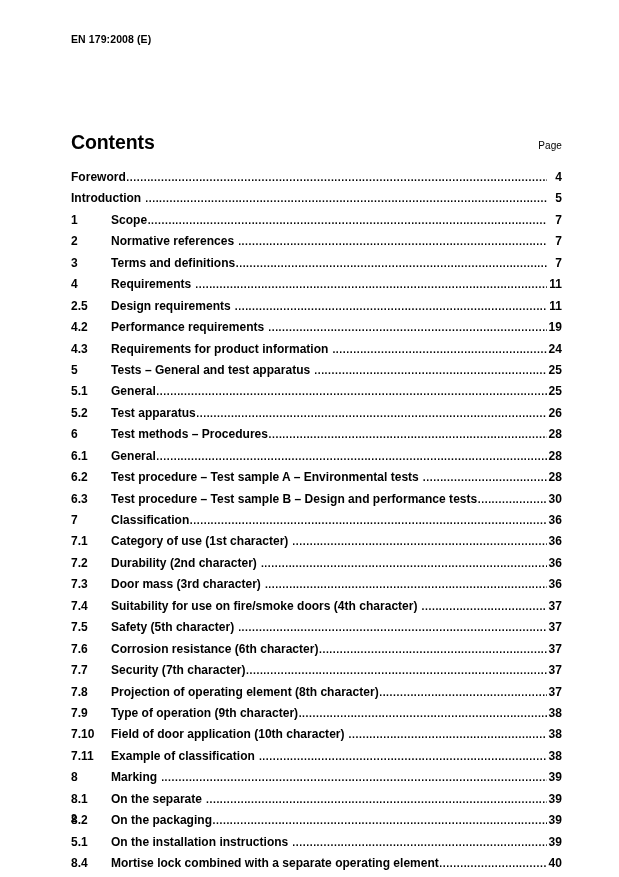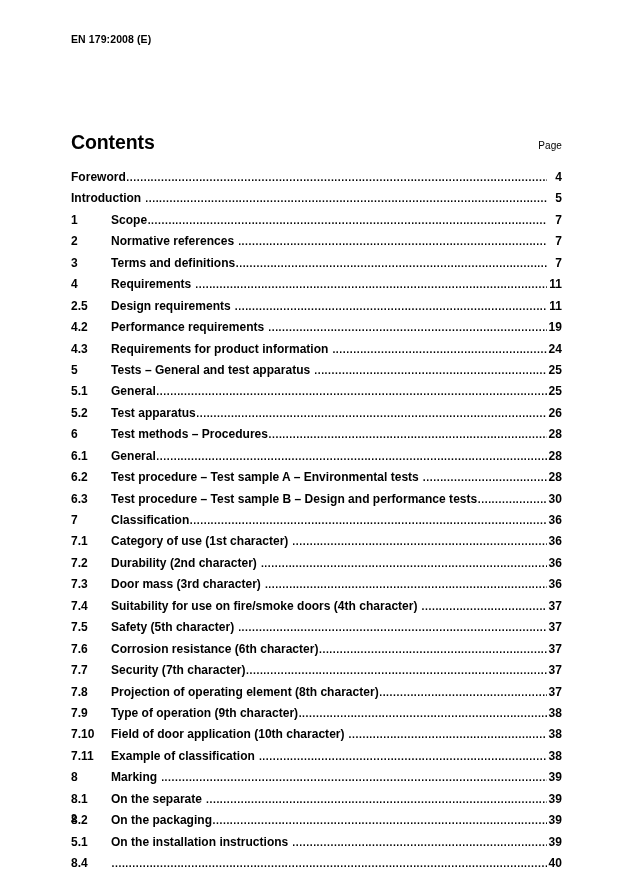--- a/index.html
+++ b/index.html
@@ -322,20 +322,21 @@
         <span class="toc-page">39</span>
       </div>
       <div class="toc-entry">
         <span class="toc-num">5.1</span>
         <span class="toc-title">On the installation instructions</span>
         <span class="toc-dots" style="margin-left: 4px;"></span>
         <span class="toc-page">39</span>
       </div>
       <div class="toc-entry">
         <span class="toc-num">8.4</span>
+        <span class="toc-title">Mortise lock combined with a separate operating element</span>
         <span class="toc-dots"></span>
         <span class="toc-page">40</span>
       </div>
     </div>
 
   <div class="footer-pageno">2</div>
 
 </div>
 
 </body></html>

